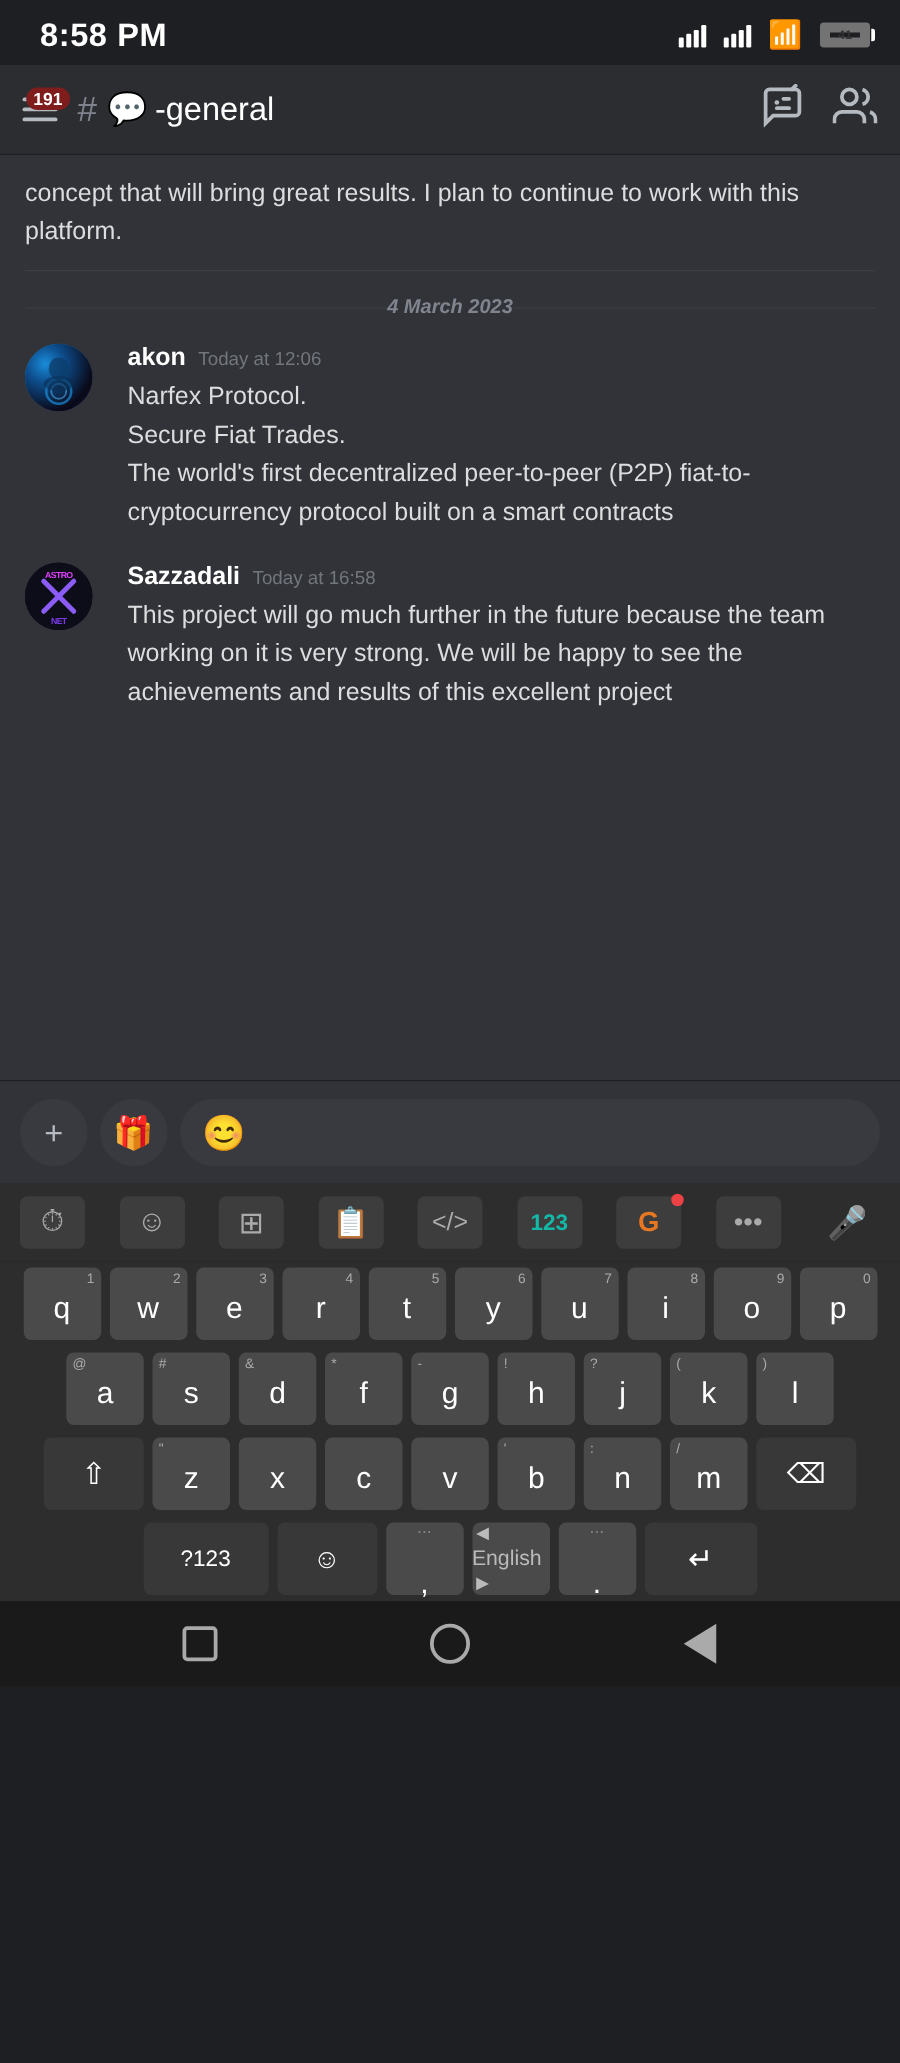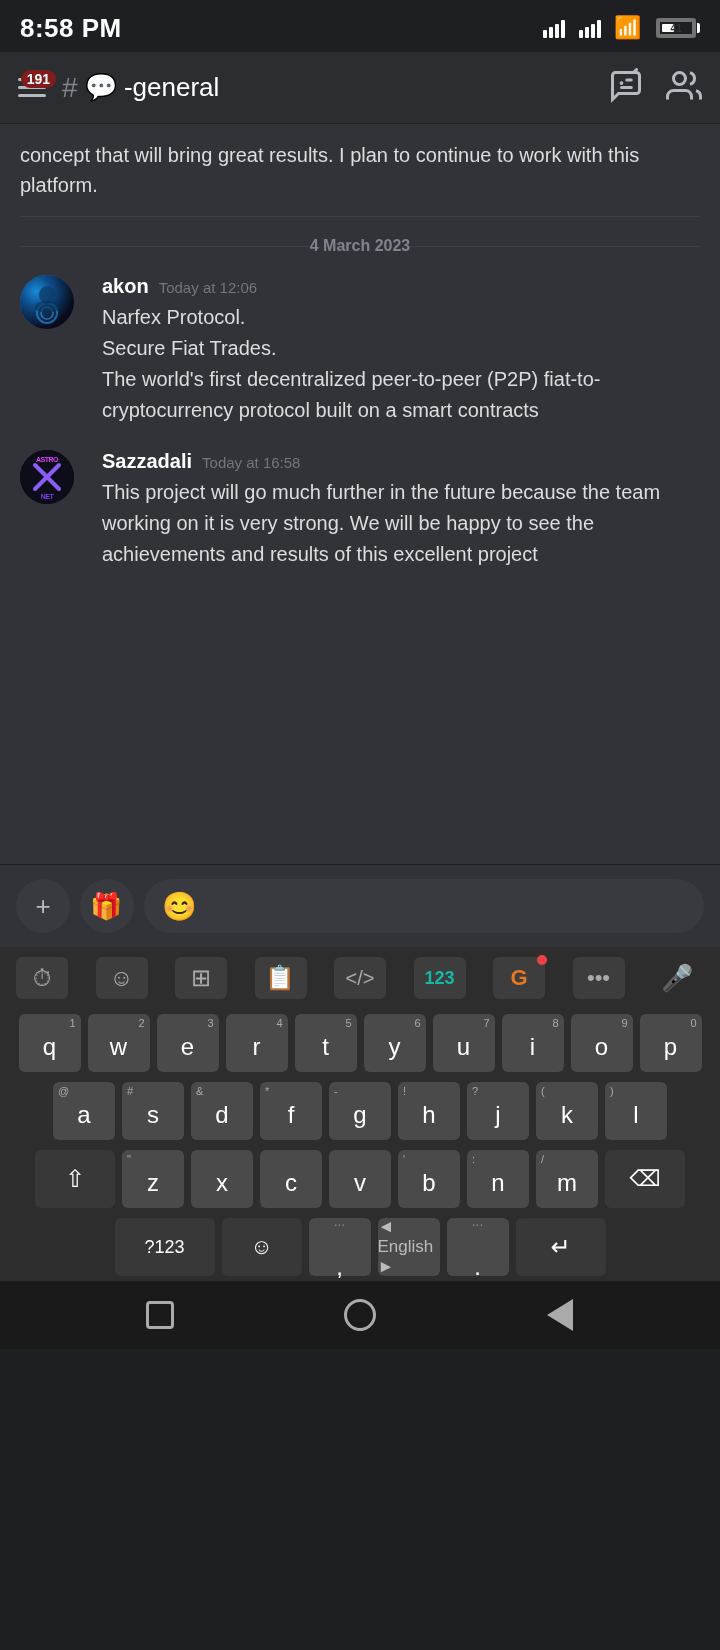--- a/index.html
+++ b/index.html
@@ -13,21 +13,21 @@
       overflow: hidden;
       position: relative;
     }
 
     
     .status-bar {
       background: #1e1f22;
       display: flex;
       justify-content: space-between;
       align-items: center;
-      padding: 10px 20px 6px 20px;
+      padding: 10px 20px 6px 32px;
       height: 52px;
     }
     .status-left {
       font-size: 26px;
       font-weight: 600;
       color: #fff;
       letter-spacing: 0.5px;
     }
     .status-icons {
       display: flex;
@@ -108,20 +108,21 @@
       color: #dcddde;
       line-height: 1.5;
     }
 
     
     .date-divider {
       display: flex;
       align-items: center;
       margin: 20px 0;
       gap: 0;
+      font-style: italic;
     }
     .date-divider-line {
       flex: 1;
       height: 1px;
       background: #3d3f45;
     }
     .date-divider-text {
       font-size: 16px;
       color: #80848e;
       white-space: nowrap;
@@ -425,21 +426,21 @@
     <div style="display:flex;gap:2px;align-items:flex-end;height:20px;margin-left:6px;">
       <div style="width:4px;height:8px;background:#fff;border-radius:1px;"></div>
       <div style="width:4px;height:11px;background:#fff;border-radius:1px;"></div>
       <div style="width:4px;height:14px;background:#fff;border-radius:1px;"></div>
       <div style="width:4px;height:18px;background:#fff;border-radius:1px;"></div>
     </div>
 
     <span style="font-size:22px;color:#fff;margin-left:6px;">📶</span>
 
     <div style="display:flex;align-items:center;margin-left:6px;">
-      <div style="border:4px solid #737373;border-radius:3px;width:40px;height:20px;padding:2px;display:flex;align-items:center;position:relative;">
+      <div style="border:8px solid #737373;border-radius:3px;width:40px;height:20px;padding:2px;display:flex;align-items:center;position:relative;">
         <div style="background:#fff;height:100%;width:45%;border-radius:1px;"></div>
         <span style="position:absolute;font-size:10px;color:#333;font-weight:bold;left:50%;transform:translateX(-50%);">41</span>
       </div>
       <div style="width:3px;height:10px;background:#fff;border-radius:0 2px 2px 0;margin-left:1px;"></div>
     </div>
   </div>
 </div>
 
 <div class="header">
   <div class="hamburger-btn">

